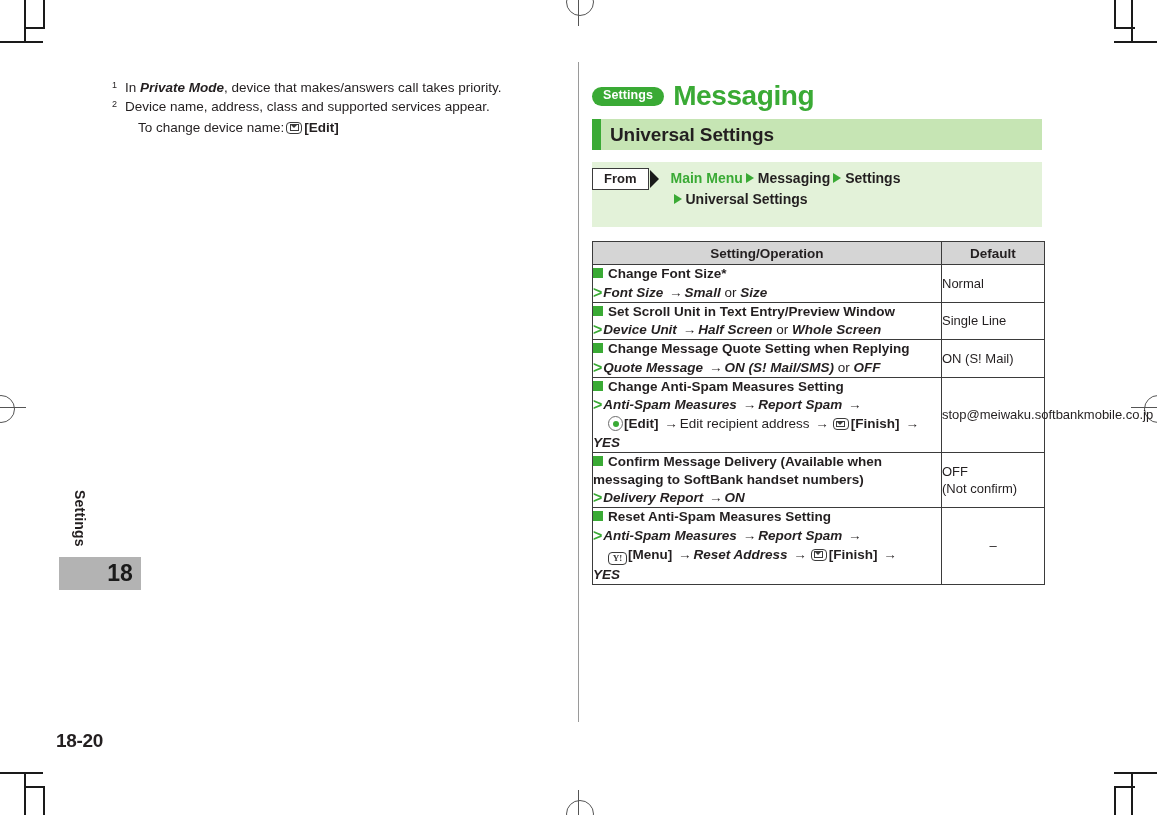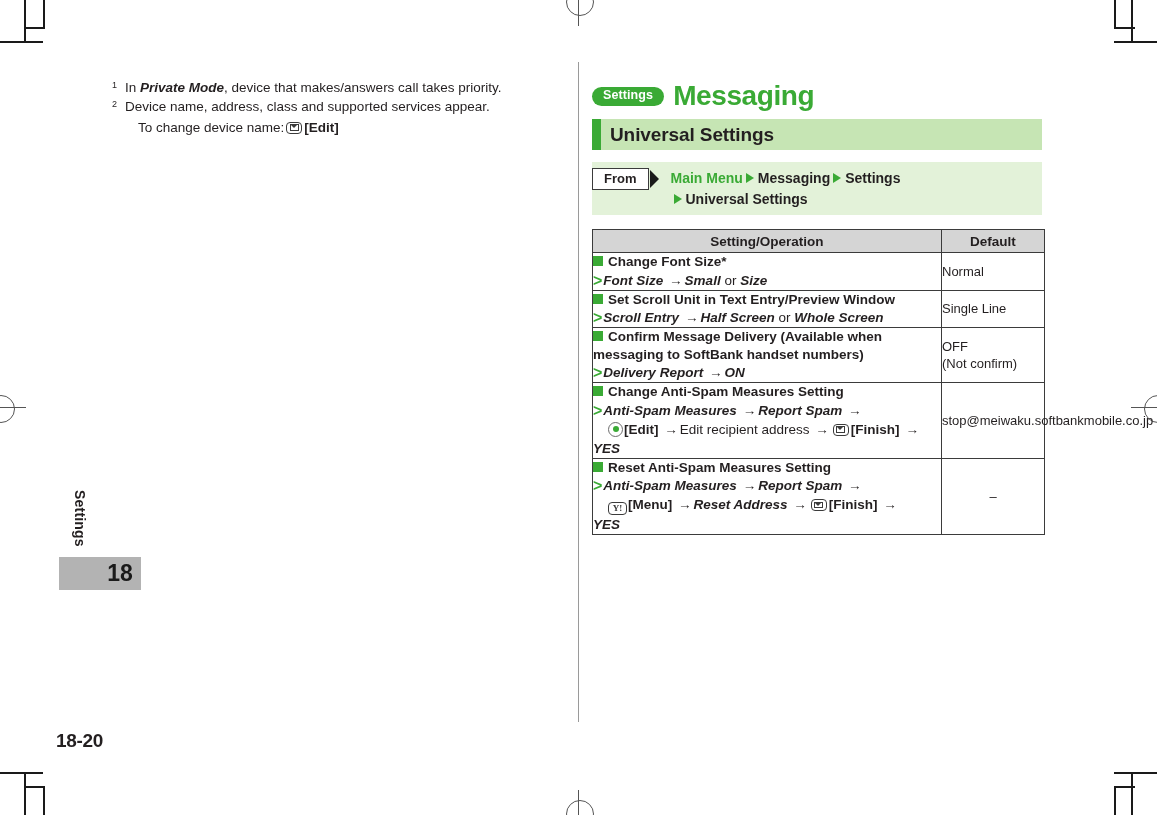--- a/index.html
+++ b/index.html
@@ -226,21 +226,21 @@
     letter-spacing: -0.1px;
   }
 
   
   #from-block {
     margin-top: 12px;
     background: #e3f2d9;
     min-height: 43px;
     display: flex;
     align-items: flex-start;
-    padding: 6px 0 4px 0;
+    padding: 6px 0 16px 0;
   }
   #from-tag-wrap {
     position: relative;
     flex: 0 0 auto;
     display: flex;
     align-items: center;
     padding-left: 0;
   }
   #from-tag {
     background: #ffffff;
@@ -446,43 +446,50 @@
         <tr>
           <td class="op-cell">
             <span class="op-head"><span class="sq"></span><span class="htxt">Change Font Size*</span></span>
             <span class="op-step"><span class="gt">&gt;</span><span class="bi">Font Size</span> <span class="arw">→</span><span class="bi">Small</span> <span class="plain">or</span> <span class="bi">Size</span></span>
           </td>
           <td class="def-cell" style="white-space: pre-line;">Normal</td>
         </tr>
         <tr>
           <td class="op-cell">
             <span class="op-head"><span class="sq"></span><span class="htxt">Set Scroll Unit in Text Entry/Preview Window</span></span>
-            <span class="op-step"><span class="gt">&gt;</span><span class="bi">Scroll Entry</span> <span class="arw">→</span><span class="bi">Half Screen</span> <span class="plain">or</span> <span class="bi">Whole Screen</span></span>
+            <span class="op-step"><span class="gt">&gt;</span><span class="bi">Device Unit</span> <span class="arw">→</span><span class="bi">Half Screen</span> <span class="plain">or</span> <span class="bi">Whole Screen</span></span>
           </td>
           <td class="def-cell" style="white-space: pre-line;">Single Line</td>
         </tr>
         <tr>
           <td class="op-cell">
-            <span class="op-head"><span class="sq"></span><span class="htxt">Confirm Message Delivery (Available when messaging to SoftBank handset numbers)</span></span>
-            <span class="op-step"><span class="gt">&gt;</span><span class="bi">Delivery Report</span> <span class="arw">→</span><span class="bi">ON</span></span>
-          </td>
-          <td class="def-cell" style="white-space: pre-line;">OFF
-(Not confirm)</td>
+            <span class="op-head"><span class="sq"></span><span class="htxt">Change Message Quote Setting when Replying</span></span>
+            <span class="op-step"><span class="gt">&gt;</span><span class="bi">Quote Message</span> <span class="arw">→</span><span class="bi">ON (S! Mail/SMS)</span> <span class="plain">or</span> <span class="bi">OFF</span></span>
+          </td>
+          <td class="def-cell" style="white-space: pre-line;">ON (S! Mail)</td>
         </tr>
         <tr>
           <td class="op-cell">
             <span class="op-head"><span class="sq"></span><span class="htxt">Change Anti-Spam Measures Setting</span></span>
             <span class="op-step"><span class="gt">&gt;</span><span class="bi">Anti-Spam Measures</span> <span class="arw">→</span><span class="bi">Report Spam</span> <span class="arw">→</span></span>
             <span class="op-step indent2"><span class="key-ctr"></span><span class="b">[Edit]</span> <span class="arw">→</span><span class="plain">Edit recipient address</span> <span class="arw">→</span><span class="key-env"></span><span class="b">[Finish]</span> <span class="arw">→</span></span>
             <span class="op-step"><span class="bi">YES</span></span>
           </td>
           <td class="def-cell" style="white-space: pre-line;">stop@meiwaku.softbankmobile.co.jp</td>
         </tr>
         <tr>
           <td class="op-cell">
+            <span class="op-head"><span class="sq"></span><span class="htxt">Confirm Message Delivery (Available when messaging to SoftBank handset numbers)</span></span>
+            <span class="op-step"><span class="gt">&gt;</span><span class="bi">Delivery Report</span> <span class="arw">→</span><span class="bi">ON</span></span>
+          </td>
+          <td class="def-cell" style="white-space: pre-line;">OFF
+(Not confirm)</td>
+        </tr>
+        <tr>
+          <td class="op-cell">
             <span class="op-head"><span class="sq"></span><span class="htxt">Reset Anti-Spam Measures Setting</span></span>
             <span class="op-step"><span class="gt">&gt;</span><span class="bi">Anti-Spam Measures</span> <span class="arw">→</span><span class="bi">Report Spam</span> <span class="arw">→</span></span>
             <span class="op-step indent2"><span class="key-ym">Y!</span><span class="b">[Menu]</span> <span class="arw">→</span><span class="bi">Reset Address</span> <span class="arw">→</span><span class="key-env"></span><span class="b">[Finish]</span> <span class="arw">→</span></span>
             <span class="op-step"><span class="bi">YES</span></span>
           </td>
           <td class="def-cell center" style="white-space: pre-line;">–</td>
         </tr>
       </tbody>
   </table>
 

